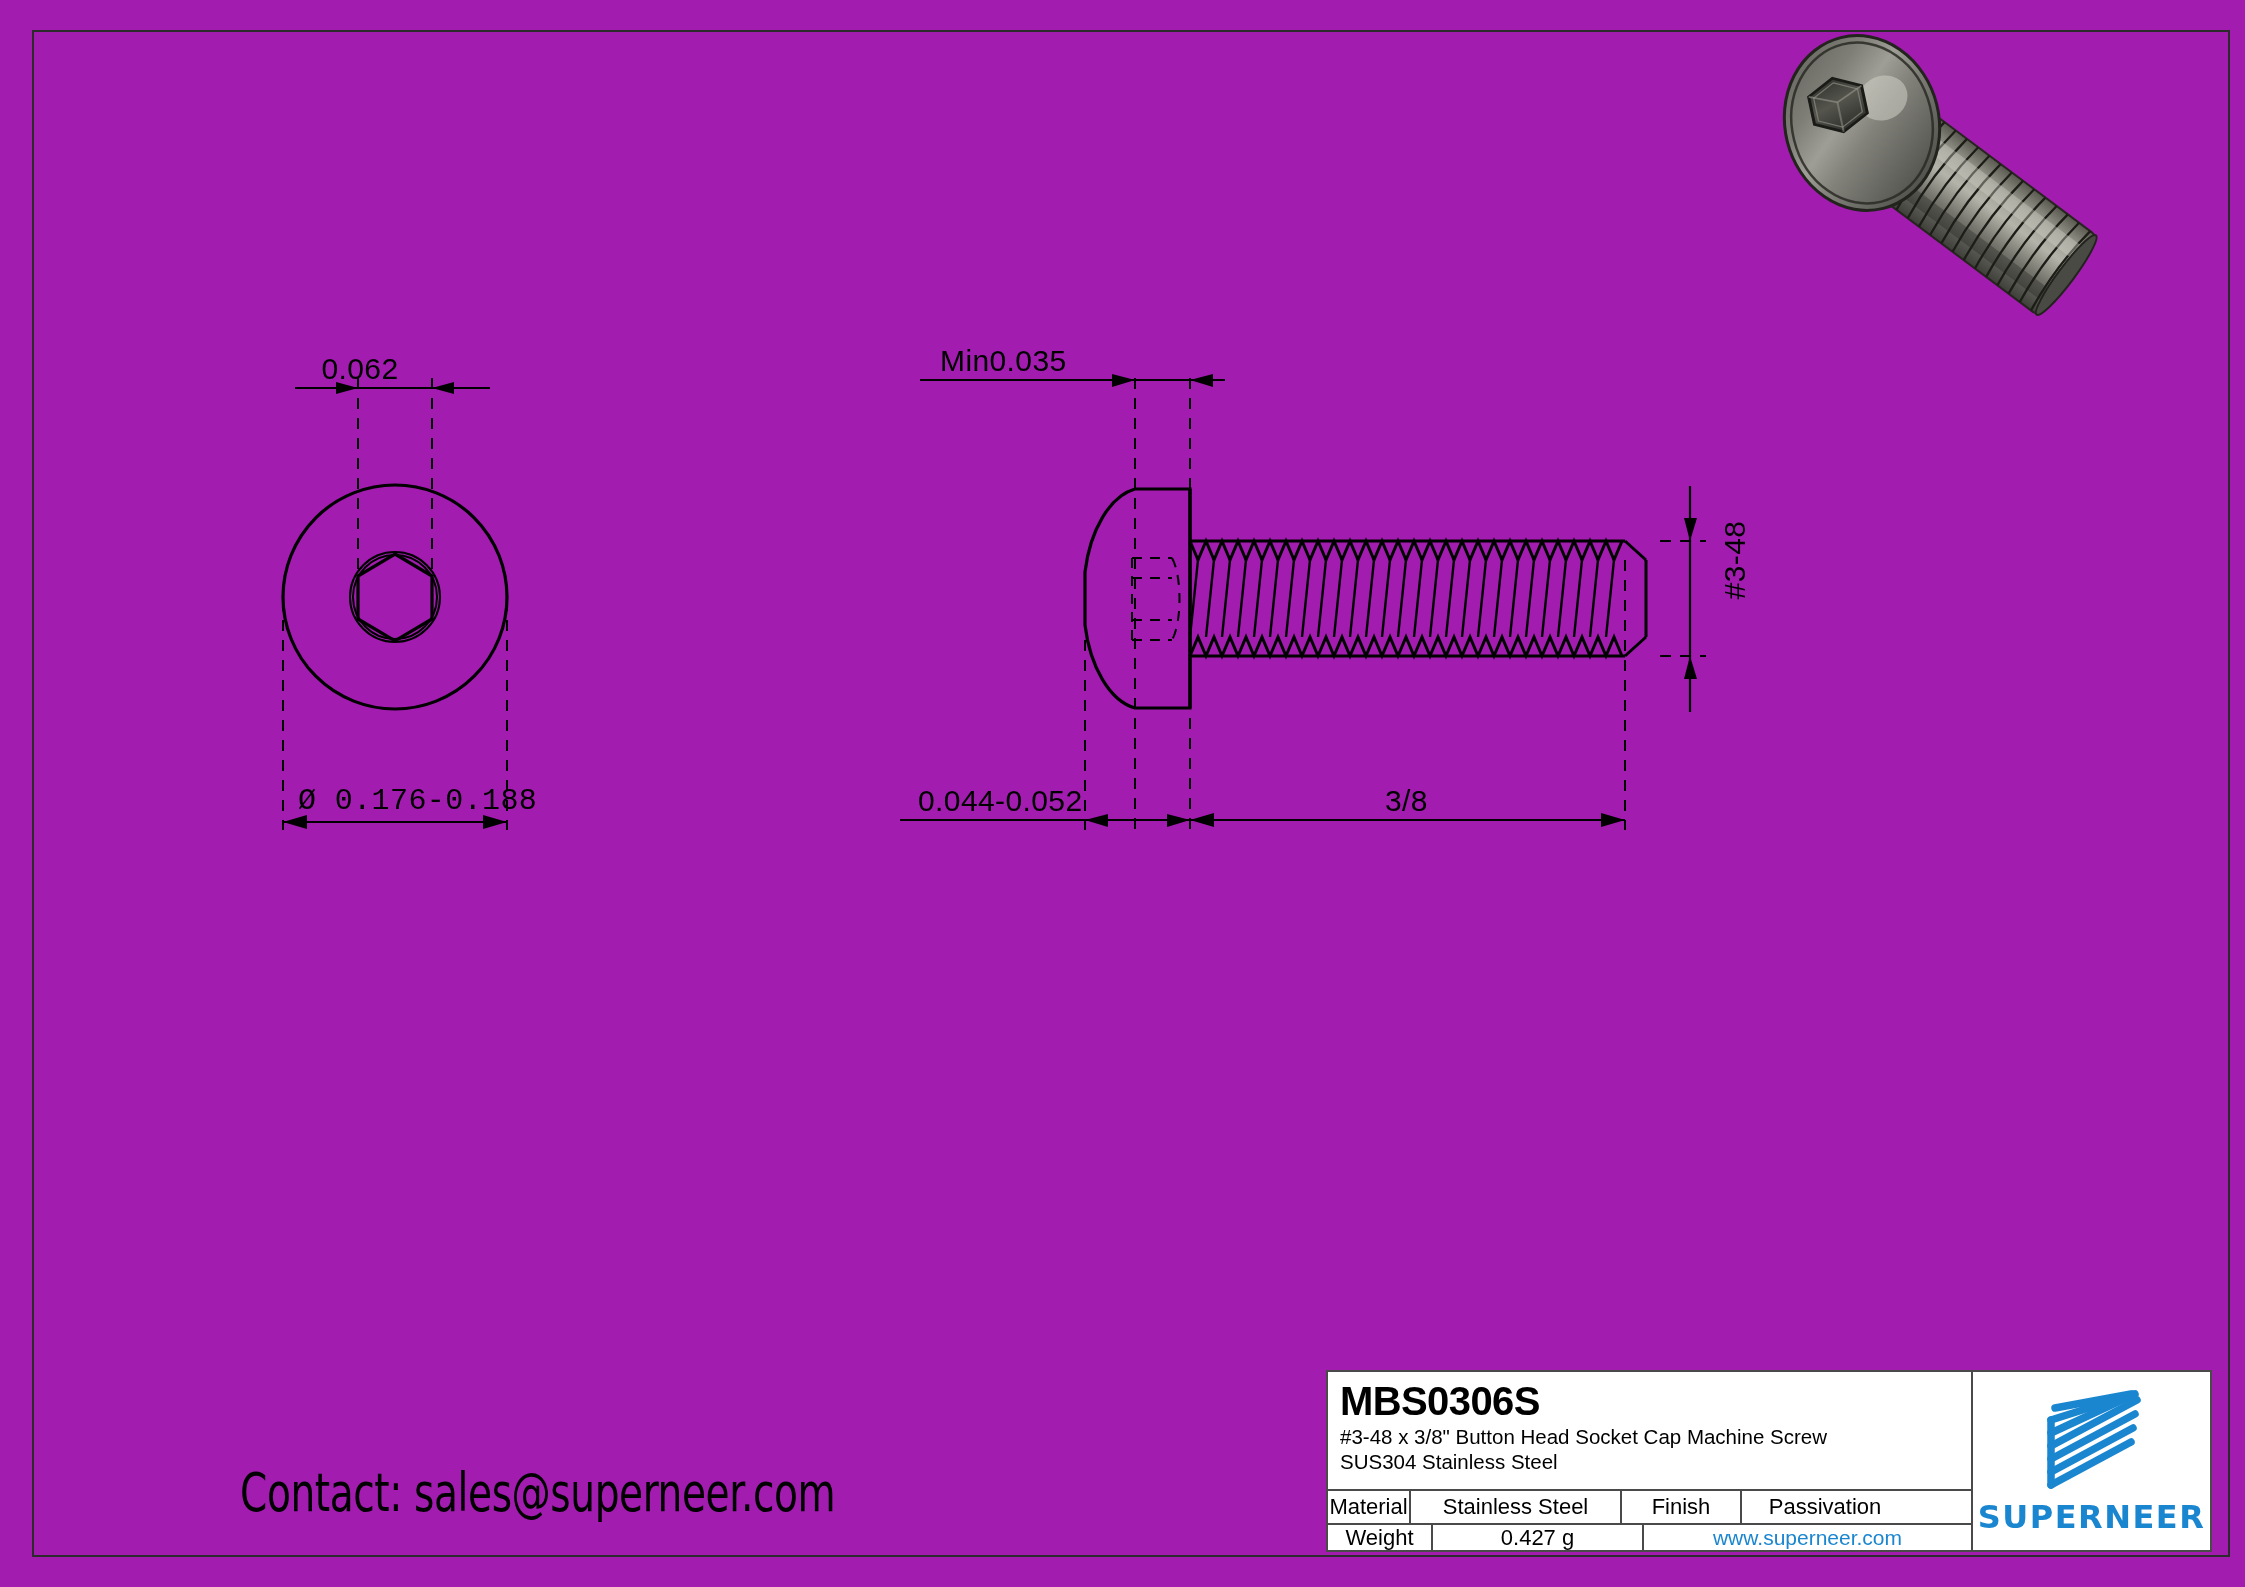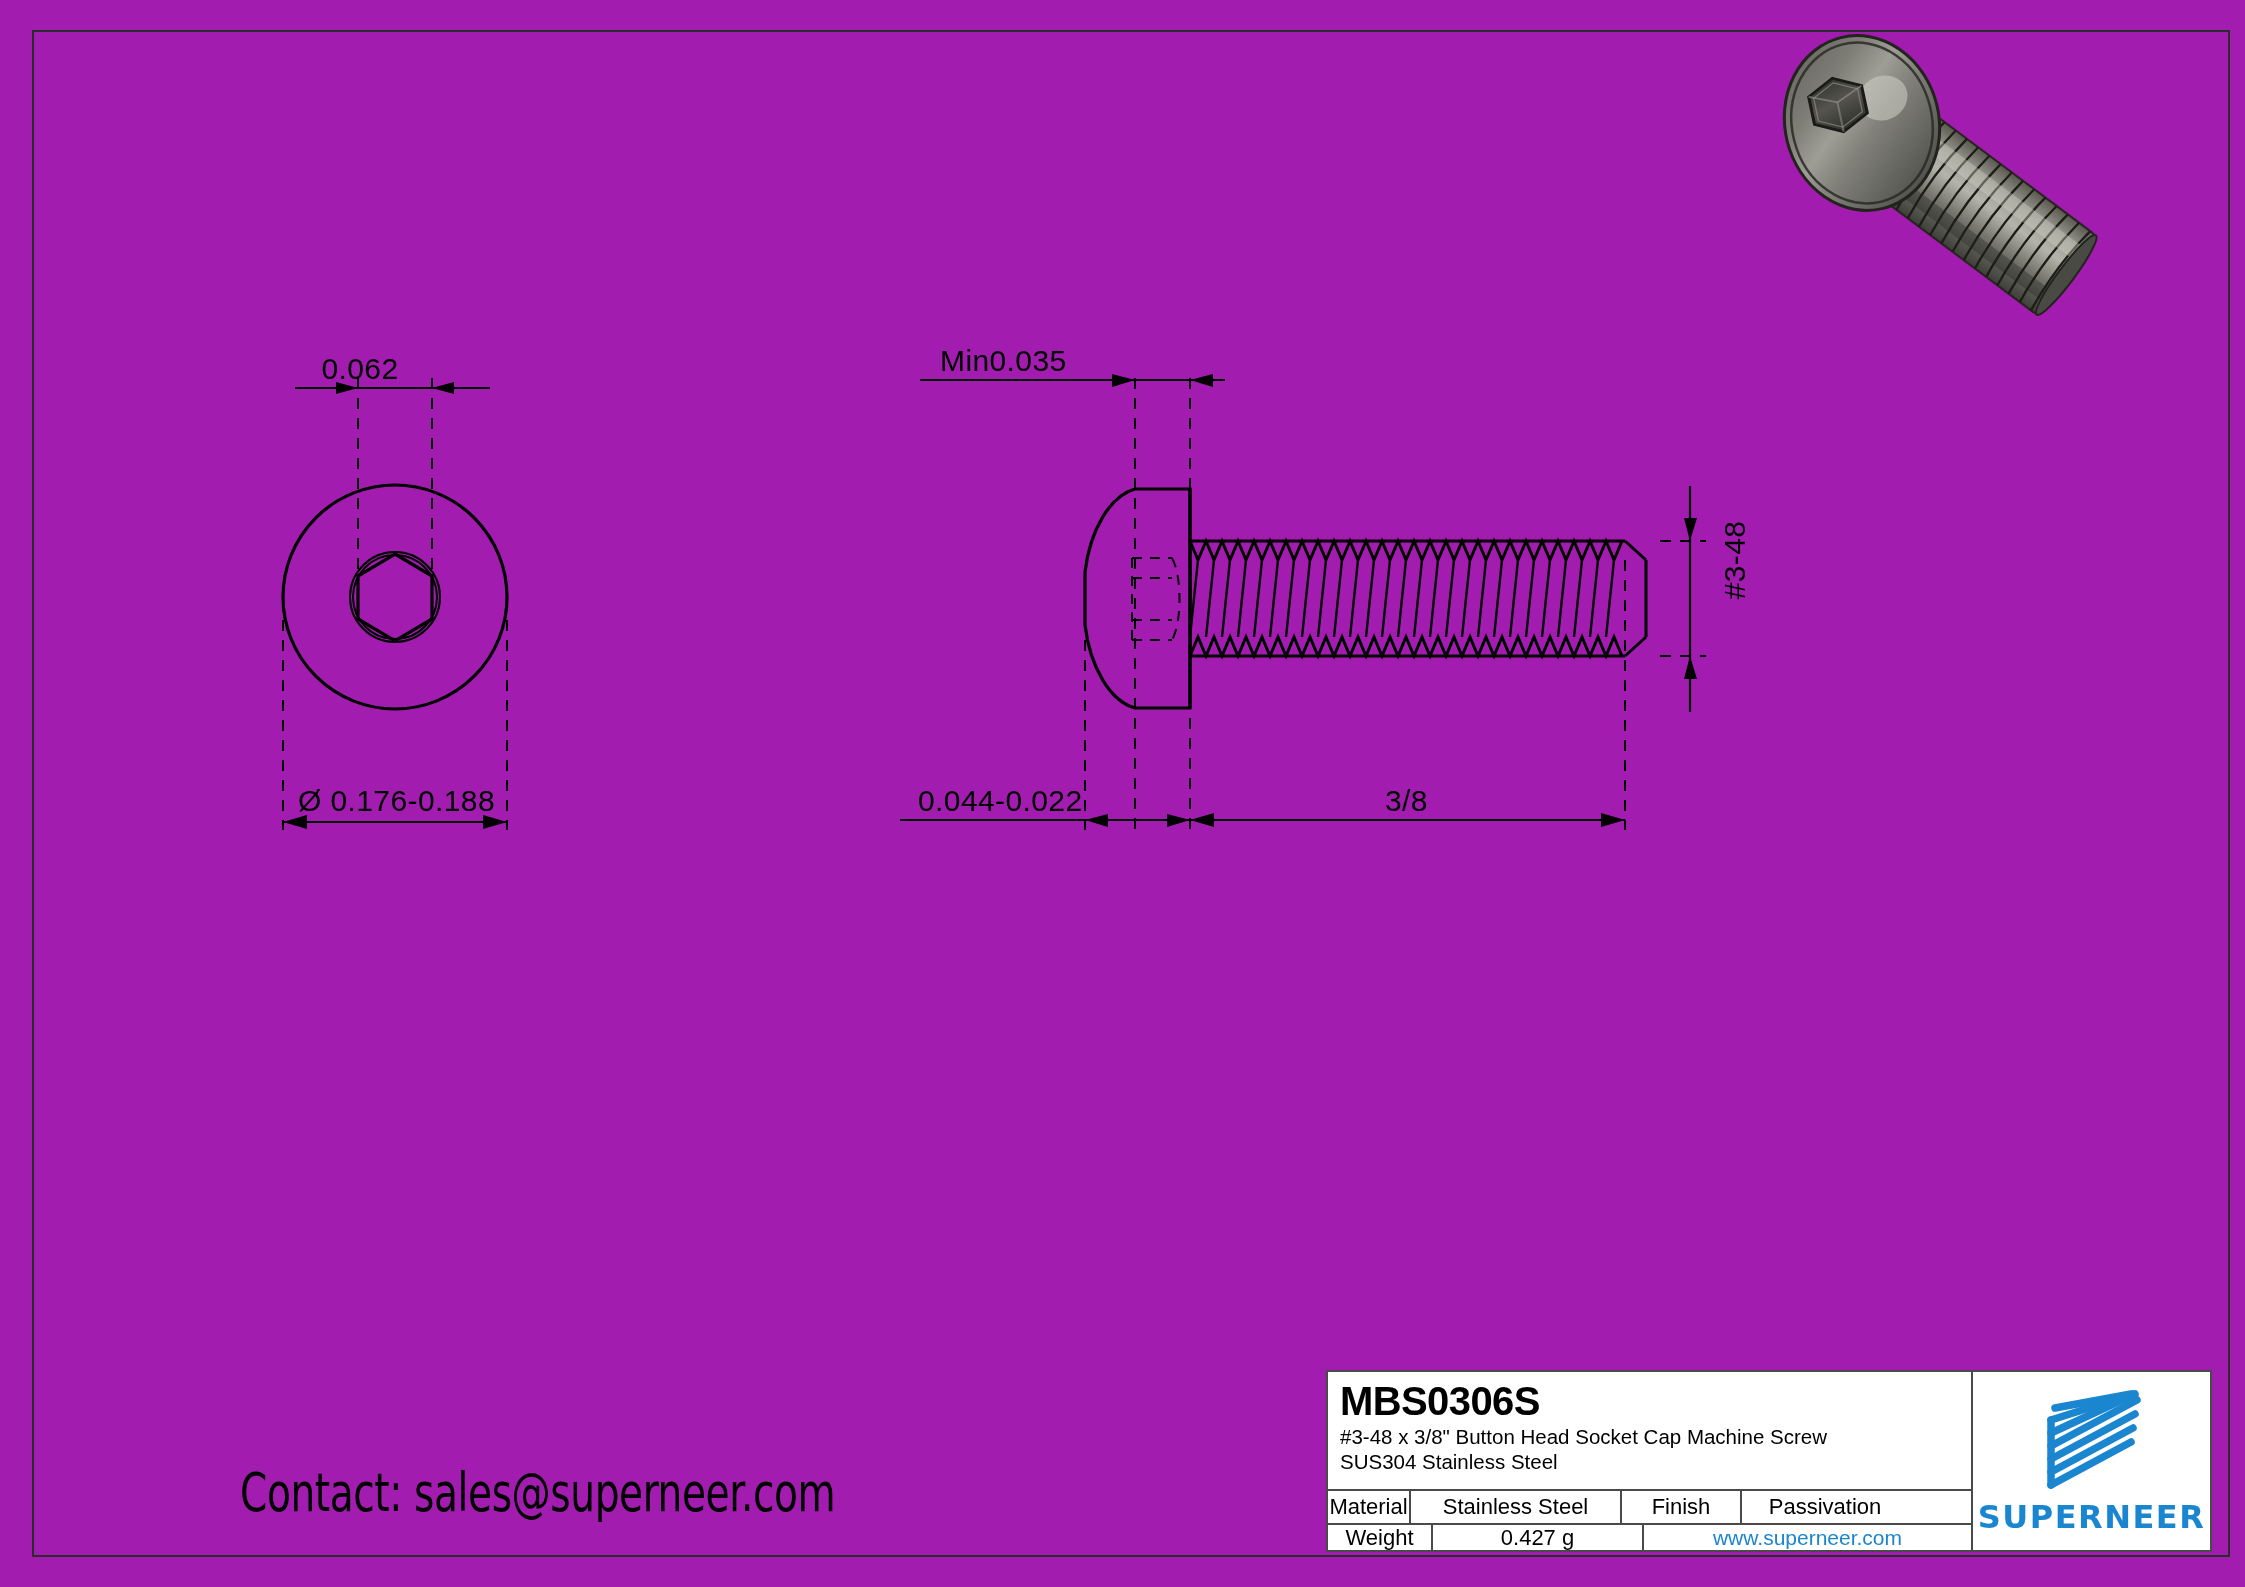--- a/index.html
+++ b/index.html
@@ -256,25 +256,25 @@
       <g stroke-width="2.2">
         <line x1="1690" y1="486" x2="1690" y2="712"></line>
         <polygon points="1690,541 1684,518 1697,518" fill="#000" stroke="none"></polygon>
         <polygon points="1690,656 1684,679 1697,679" fill="#000" stroke="none"></polygon>
       </g>
     </g>
   </svg>
 
   <div class="dimtxt" style="left:360px;top:352px;transform:translateX(-50%);">0.062</div>
 
-  <div class="dimtxt" style="left:298px;top:784px;">Ø 0.176-0.188</div>
+  <div class="dimtxt" style="left:298px;top:784px;font-family:Liberation Mono, monospace;">Ø 0.176-0.188</div>
 
   <div class="dimtxt" style="left:940px;top:344px;">Min0.035</div>
 
-  <div class="dimtxt" style="left:918px;top:784px;">0.044-0.022</div>
+  <div class="dimtxt" style="left:918px;top:784px;">0.044-0.052</div>
 
   <div class="dimtxt" style="left:1385px;top:784px;">3/8</div>
 
   <div class="dimtxt vert" style="left:1718px;top:560px;transform:rotate(-90deg) translate(-50%,0);">#3-48</div>
 
   <div class="contact">Contact: sales@superneer.com</div>
 
   <div class="tblock">
 
     <div class="tb-left">

